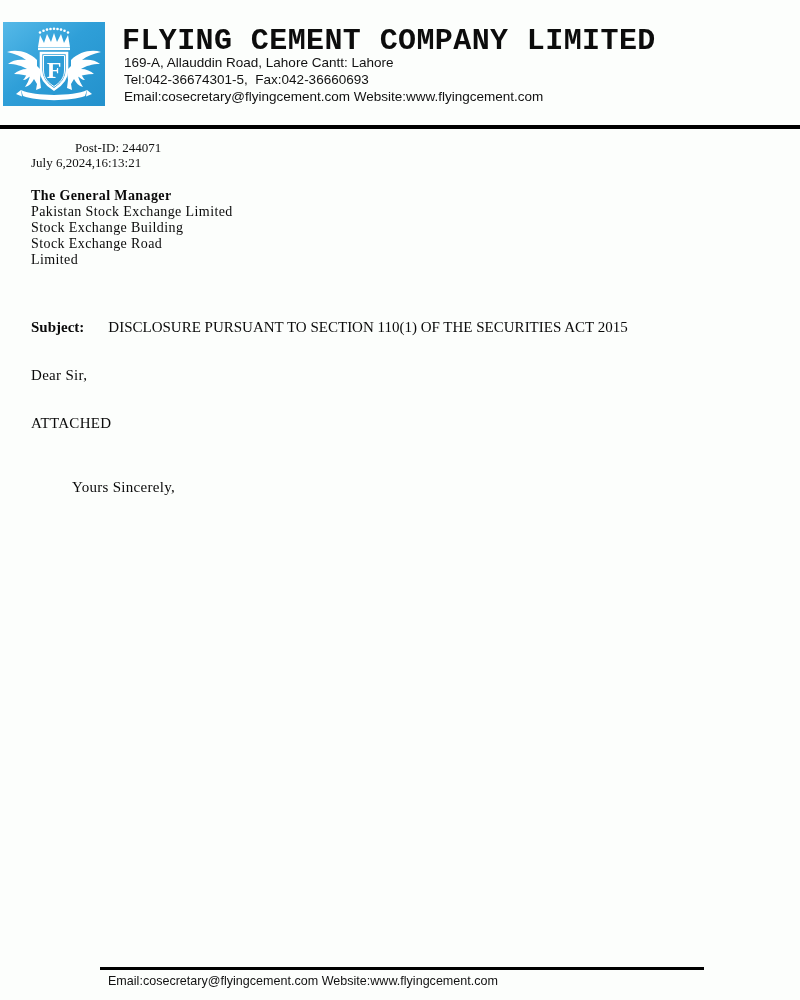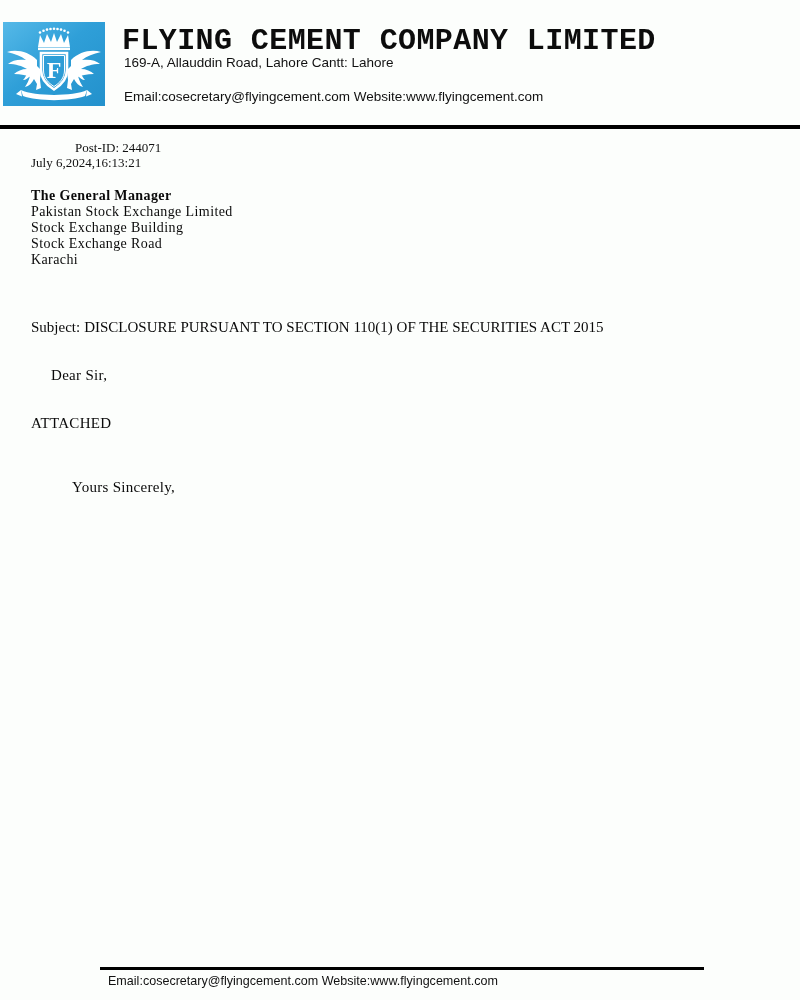--- a/index.html
+++ b/index.html
@@ -72,31 +72,31 @@
   .recipient .bold { font-weight: bold; }
 
   .subject-line {
     position: absolute;
     left: 31px; top: 319px;
     font-family: "Liberation Serif", serif;
     font-size: 15px;
     color: #0a0a0a;
     white-space: nowrap;
   }
-  .subject-line .label { font-weight: normal; margin-right: 4px; }
+  .subject-line .label { font-weight: bold; margin-right: 24px; }
 
   .body-line {
     position: absolute;
     left: 31px;
     font-family: "Liberation Serif", serif;
     font-size: 15px;
     letter-spacing: 0.3px;
     color: #0a0a0a;
   }
-  .body-line.salutation { top: 367px; margin-left: 20px; }
+  .body-line.salutation { top: 367px; }
   .body-line.attached   { top: 415px; }
   .body-line.closing    { top: 479px; margin-left: 41px; }
 
   
   .footer-rule {
     position: absolute;
     left: 100px; top: 967px;
     width: 604px; height: 3px;
     background: #000;
   }
@@ -155,33 +155,34 @@
     <path d="M40.5,33.5 h21 v14.5 c0,8.5 -5,13 -10.5,16.5 c-5.5,-3.5 -10.5,-8 -10.5,-16.5 Z" fill="none" stroke="#ffffff" stroke-width="1"></path>
     <text x="51" y="56" text-anchor="middle" fill="#ffffff" font-family="Liberation Serif, serif" font-size="24" font-weight="bold">F</text>
 
     <path d="M18,68 C32,74.5 70,74.5 84,68 L82,74 C68,79.5 34,79.5 20,74 Z" fill="#ffffff"></path>
     <path d="M18,68 L13,72 L19,74.5 Z" fill="#ffffff"></path>
     <path d="M84,68 L89,72 L83,74.5 Z" fill="#ffffff"></path>
   </svg>
 
   <div class="company-name">FLYING CEMENT COMPANY LIMITED</div>
   <div class="hdr-line l1">169-A, Allauddin Road, Lahore Cantt: Lahore</div>
+  <div class="hdr-line l2">Tel:042-36674301-5,  Fax:042-36660693</div>
   <div class="hdr-line l3">Email:cosecretary@flyingcement.com Website:www.flyingcement.com</div>
 
   <div class="top-rule"></div>
 
   <div class="meta-line post">Post-ID: 244071</div>
   <div class="meta-line date">July 6,2024,16:13:21</div>
 
   <div class="recipient">
     <div class="bold">The General Manager</div>
     <div>Pakistan Stock Exchange Limited</div>
     <div>Stock Exchange Building</div>
     <div>Stock Exchange Road</div>
-    <div>Karachi</div>
+    <div>Limited</div>
   </div>
 
   <div class="subject-line">
     <span class="label">Subject:</span><span>DISCLOSURE PURSUANT TO SECTION 110(1) OF THE SECURITIES ACT 2015</span>
   </div>
 
   <div class="body-line salutation">Dear Sir,</div>
   <div class="body-line attached">ATTACHED</div>
   <div class="body-line closing">Yours Sincerely,</div>
 

